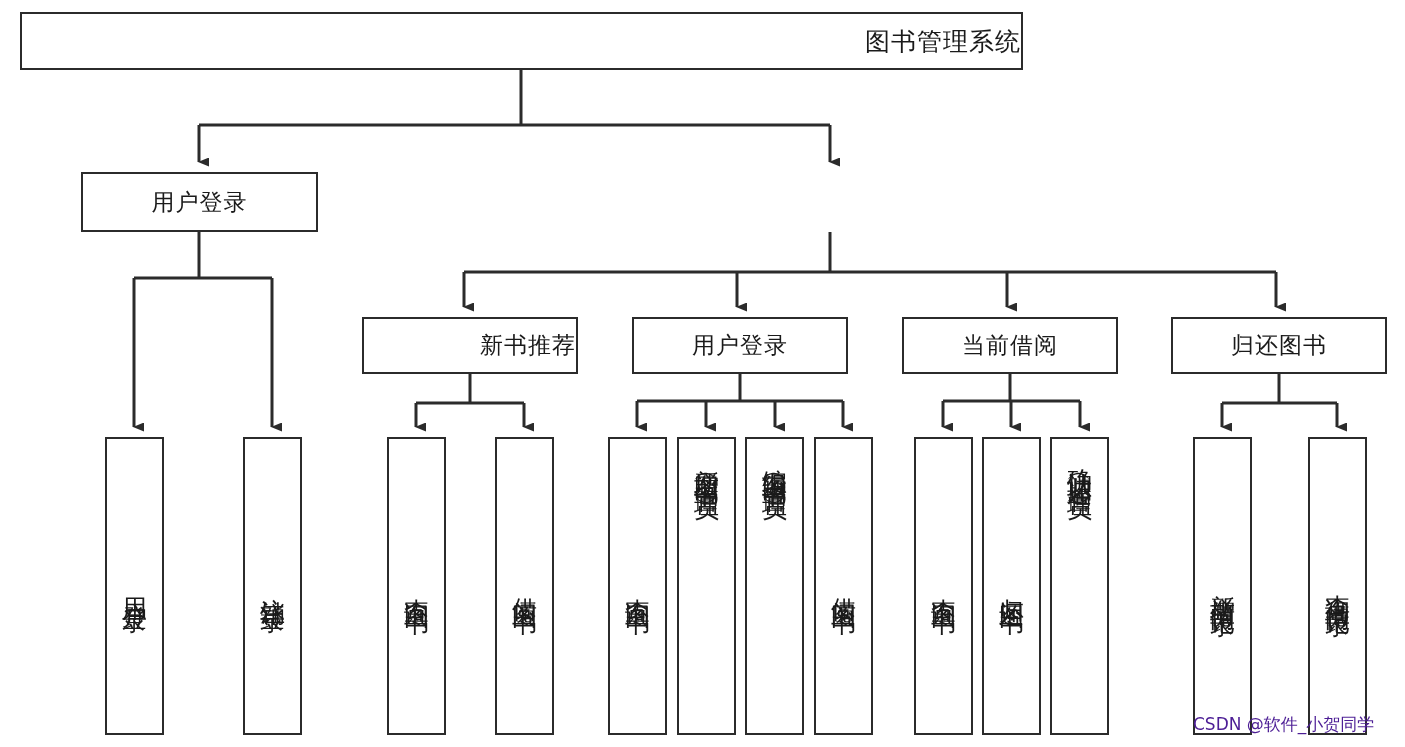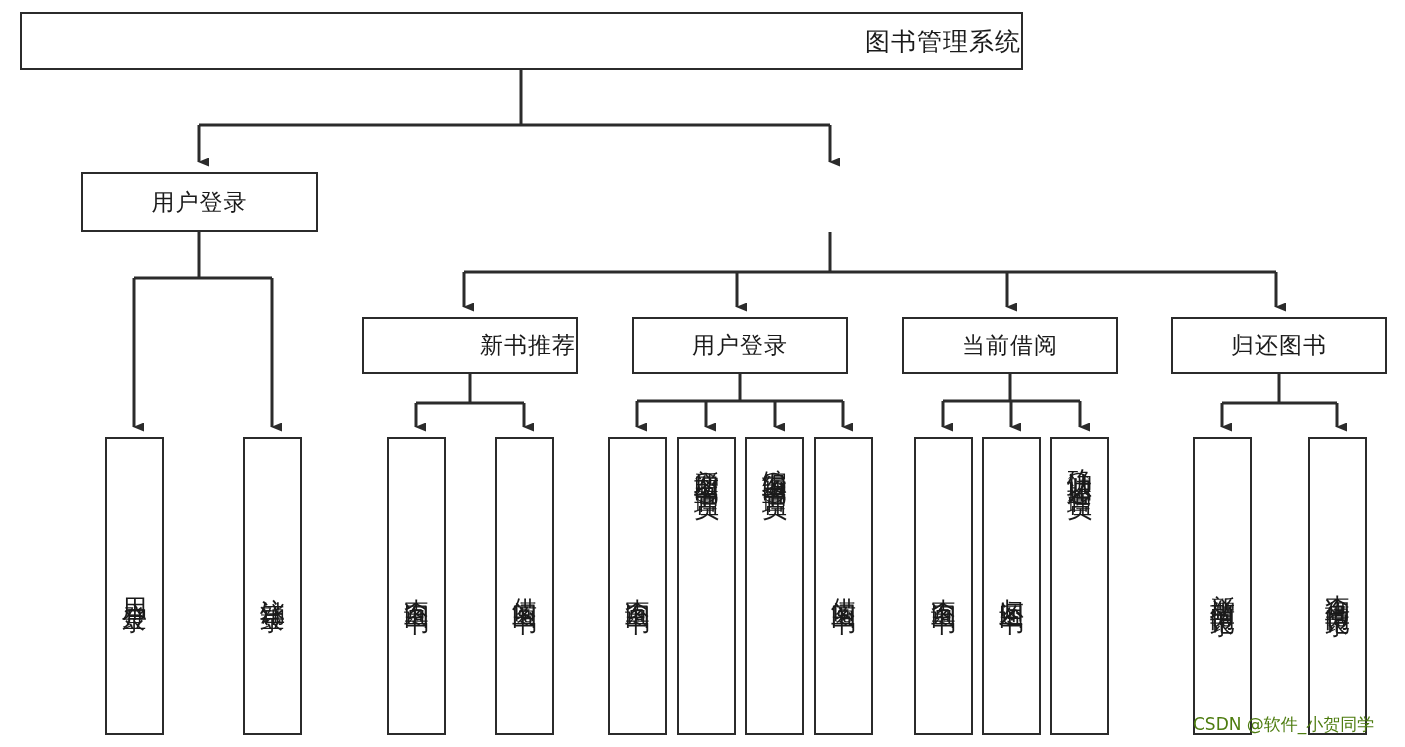--- a/index.html
+++ b/index.html
@@ -69,21 +69,21 @@
     white-space:nowrap;
   }
   
   .lvl4.mid{align-items:center;padding-top:0;}
 
   
   #watermark{
     position:absolute;
     left:1193px;top:713px;
     font-size:17px;
-    color:#4d7c0f;
+    color:#4c1d95;
     white-space:nowrap;
     z-index:3;
     font-family:"DejaVu Sans",sans-serif;
   }
 </style>
 </head>
 <body>
 
 <div id="stage">
 

